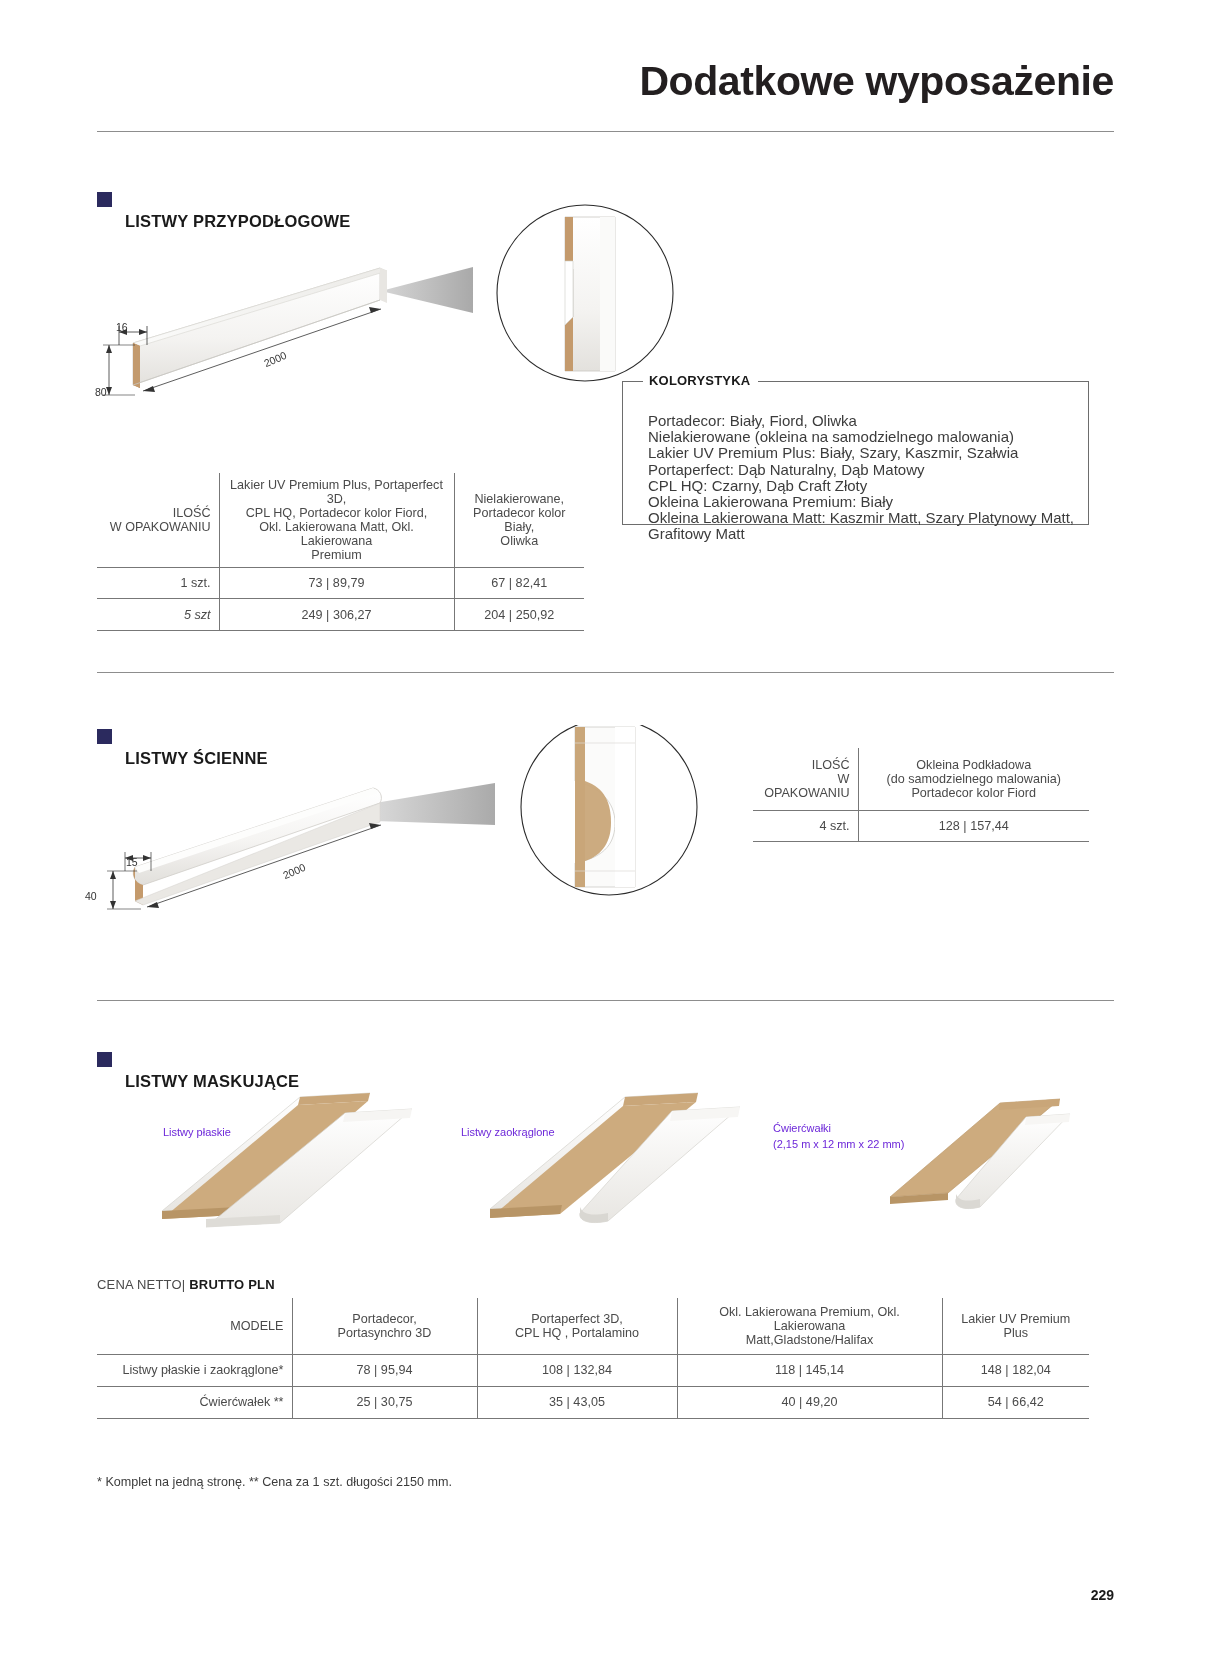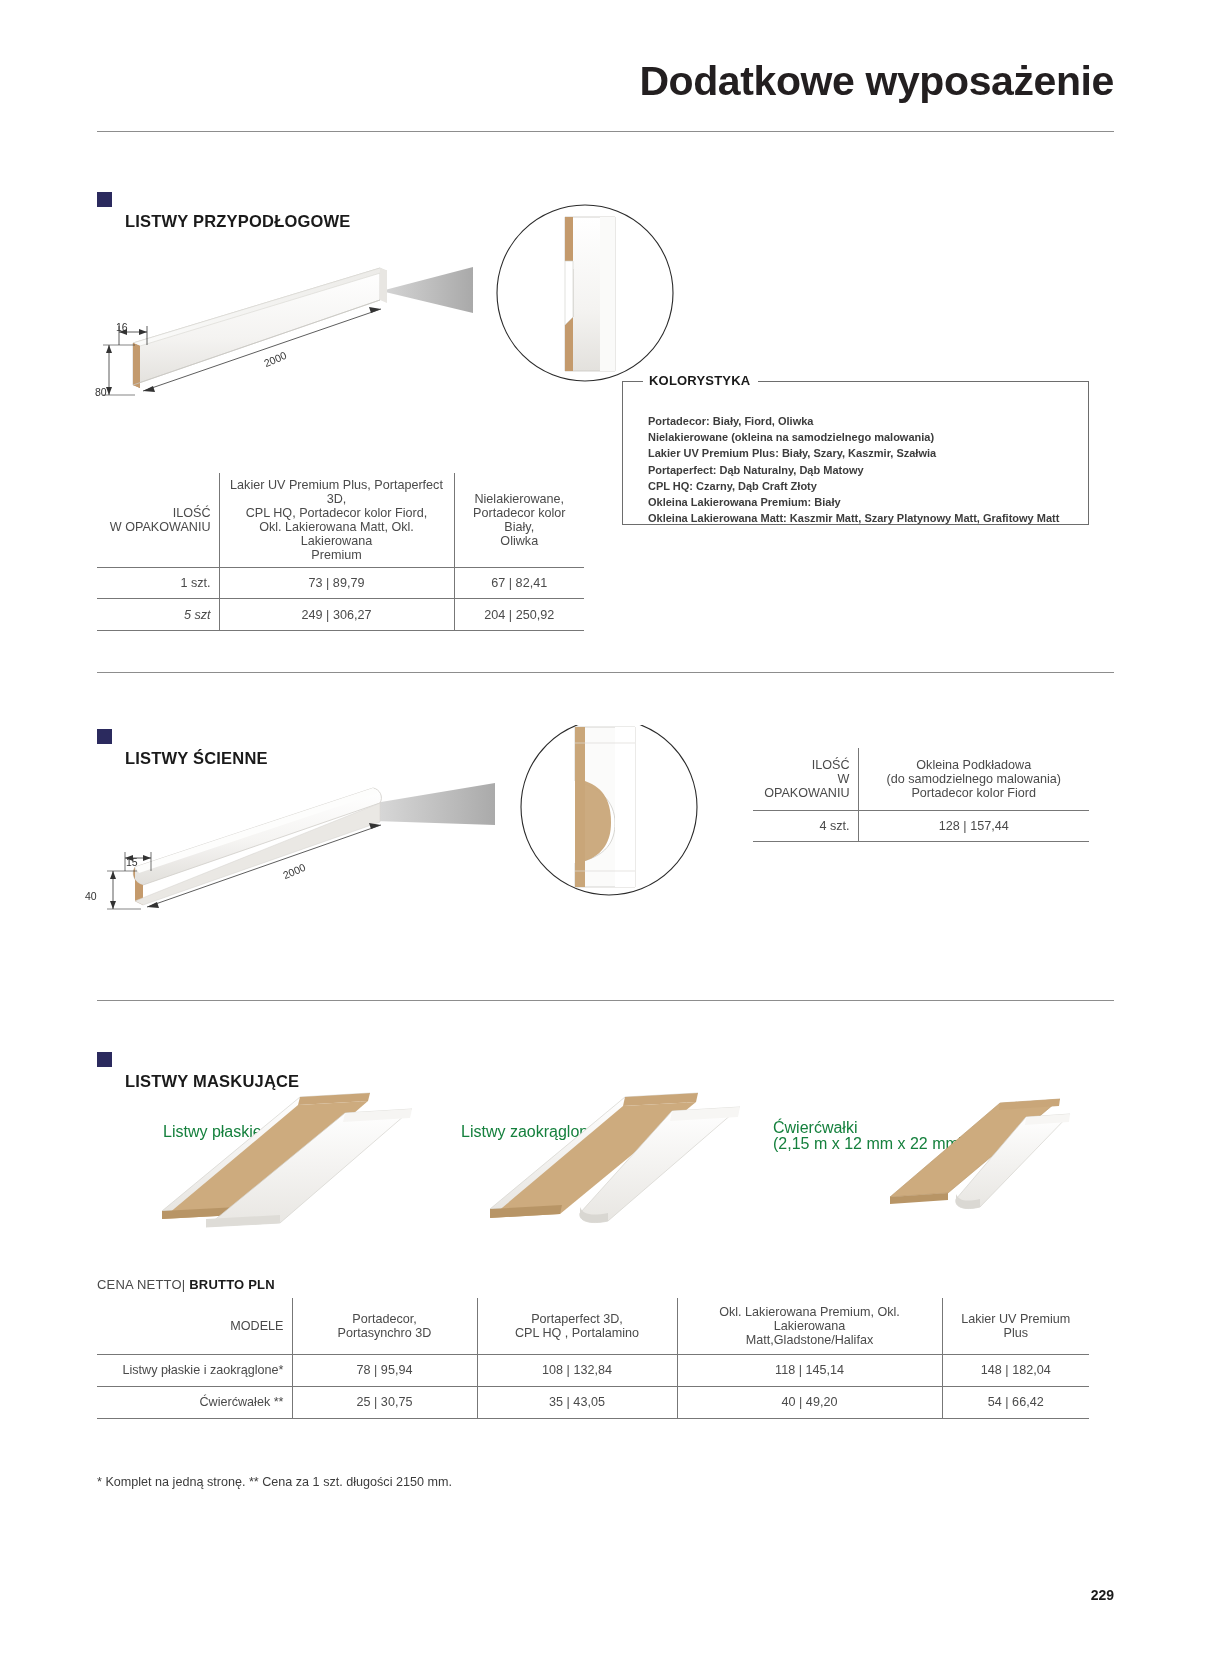--- a/index.html
+++ b/index.html
@@ -105,24 +105,23 @@
     font-size: 13px;
     font-weight: bold;
     color: #1a1a1a;
     letter-spacing: 0.2px;
   }
   .kol-body {
     position: absolute;
     top: 31px;
     left: 25px;
     right: 10px;
-    font-size: 11px;
+    font-size: 15px;
     line-height: 16.2px;
     color: #3c3c3c;
-    font-weight: bold;
   }
 
   
   .cena-line {
     position: absolute;
     font-size: 13px;
     color: #4a4a4a;
     letter-spacing: 0.2px;
   }
   .cena-line b { color: #1a1a1a; }
@@ -136,23 +135,23 @@
     right: 97px;
     bottom: 52px;
     font-size: 14px;
     font-weight: bold;
     color: #1a1a1a;
   }
 
   
   .prod-caption {
     position: absolute;
-    font-size: 16px;
+    font-size: 11px;
     line-height: 16px;
-    color: #15803d;
+    color: #6d28d9;
   }
 
   
   .dim {
     position: absolute;
     font-size: 10.5px;
     color: #333;
   }
   .dim-rot {
     position: absolute;

